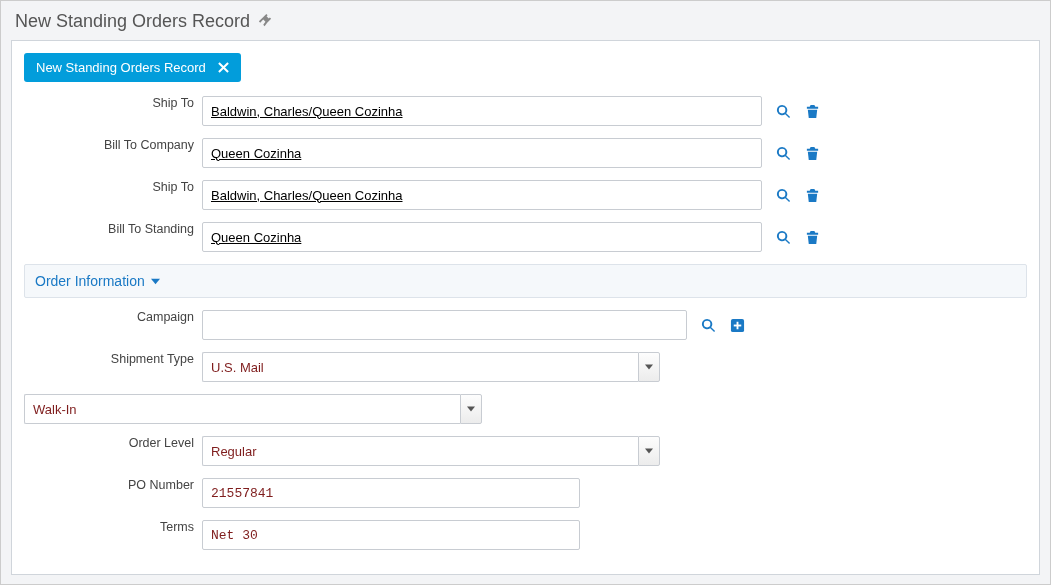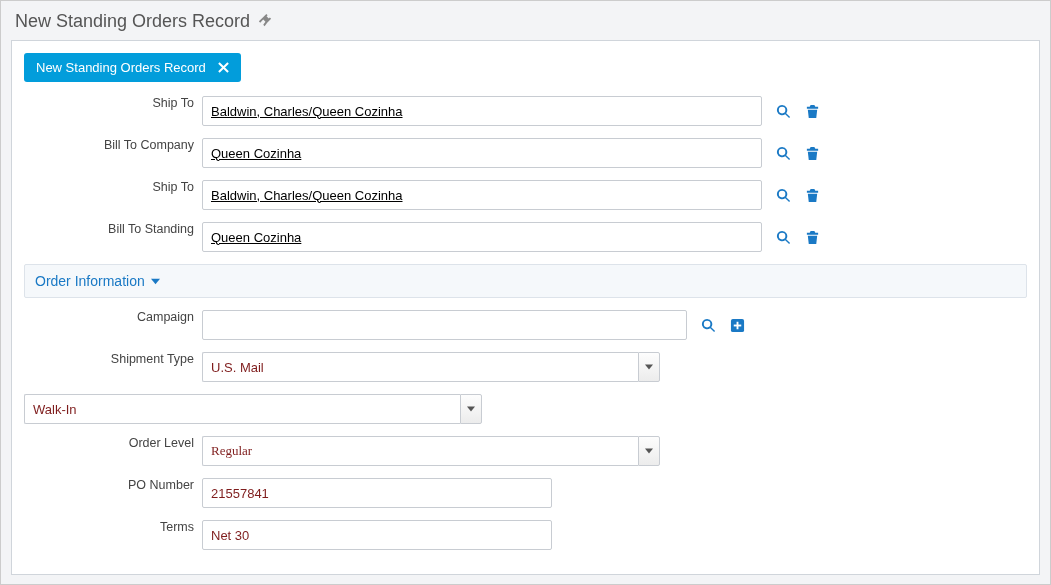--- a/index.html
+++ b/index.html
@@ -68,21 +68,21 @@
     height: 30px;
     border: 1px solid #c8ccd2;
     border-radius: 2px;
     padding: 0 8px;
     font-size: 13px;
     color: #7f1d1d;
     background: #fff;
   }
   .w-560 { width: 560px; }
   .w-485 { width: 485px; }
-  .w-350 { width: 350px; }
+  .w-350 { width: 378px; font-family: Liberation Mono, monospace; }
   .select-wrap {
     display: flex;
   }
   .select-input {
     border-top-right-radius: 0;
     border-bottom-right-radius: 0;
     border-right: 0;
   }
   .select-btn {
     width: 22px;
@@ -293,21 +293,21 @@
             <path d="M0 2h10L5 8z"></path>
           </svg>
         </div>
     </div>
   </div>
 
   
   <div class="form-row">
     <div class="form-label">Order Level</div>
     <div class="select-wrap">
-      <input class="text-input select-input" style="width: 436px; font-family: Liberation Serif, serif;" value="Regular">
+      <input class="text-input select-input" style="width: 436px;" value="Regular">
       <div class="select-btn">
           <svg viewBox="0 0 10 10">
             <path d="M0 2h10L5 8z"></path>
           </svg>
         </div>
     </div>
   </div>
 
   
 

